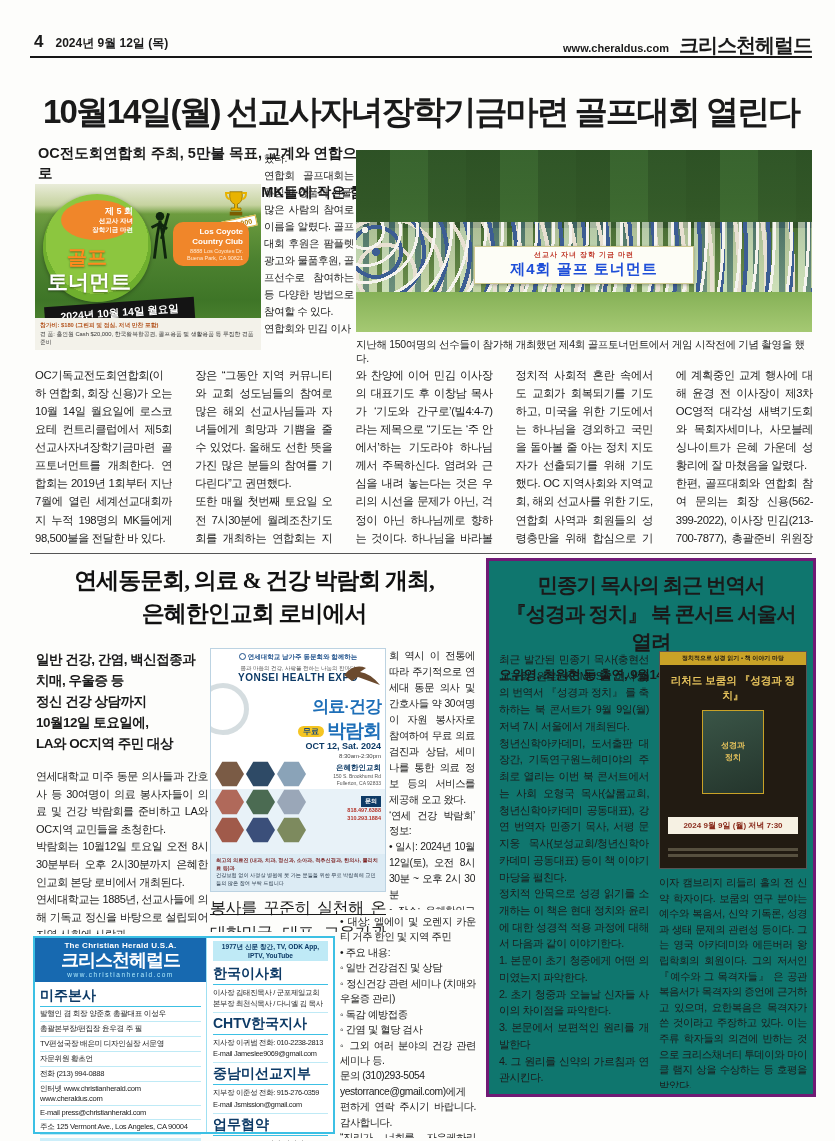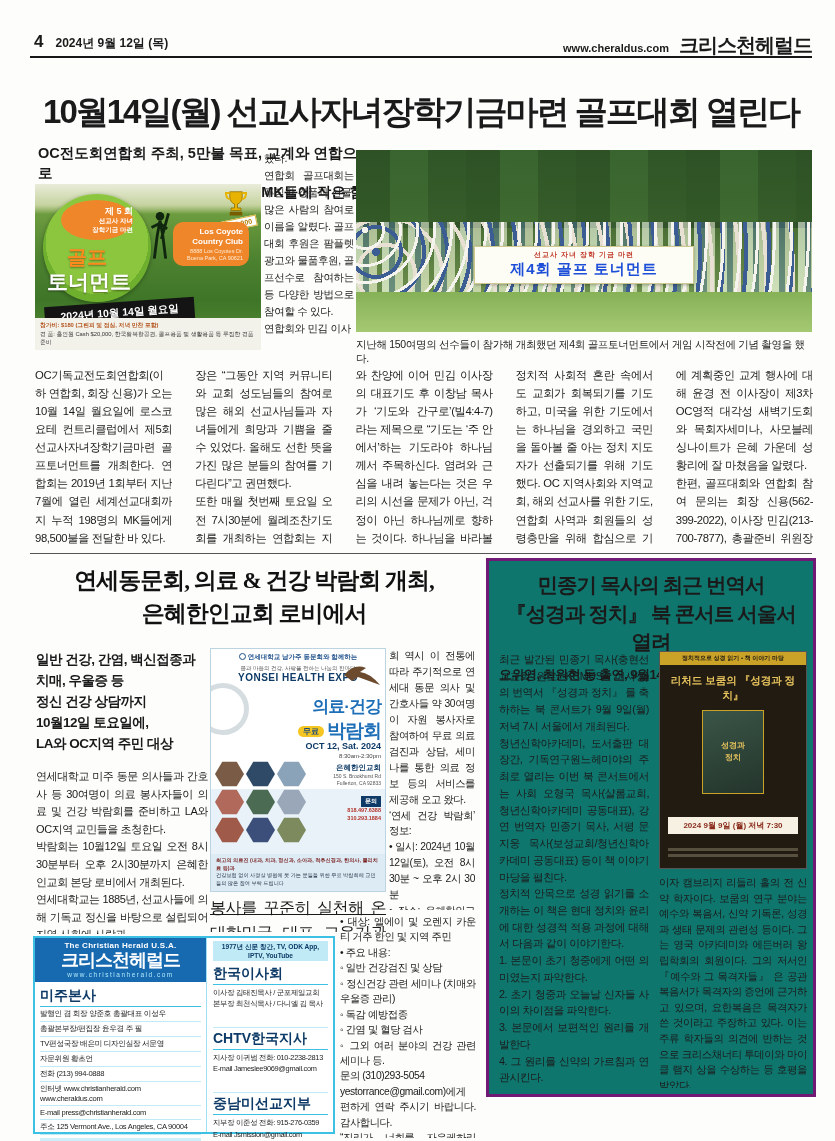--- a/index.html
+++ b/index.html
@@ -122,21 +122,21 @@
   .hl-head .lg { font-size:18px; font-weight:900; letter-spacing:-1px; line-height:1.15; }
   .hl-head .lu { font-size:6.5px; color:#aee9fb; letter-spacing:1.5px; }
   .hl-body { padding:3px 5px 0; }
   .sec-title { font-size:14px; font-weight:bold; color:#0d3a66; border-bottom:1px solid #3cc0e4; padding:2px 0 1px; }
   .hl-row { font-size:7.6px; color:#222; border-bottom:1px solid #bfeaf6; padding:2px 0; letter-spacing:-0.3px; }
   .chtv { display:flex; background:#cdeffa; margin-top:3px; padding:3px 4px; gap:5px; align-items:center; }
   .chtv .cl { color:#1769b0; font-size:8px; font-weight:900; line-height:1.2; text-align:center; }
   .chtv .ct { font-size:6.8px; color:#0d3a66; line-height:1.45; font-weight:bold; }
   .hr { flex:1; padding:0 5px 0 6px; }
   .hr-strip { background:#bfeaf6; color:#0d3a66; font-size:6.6px; font-weight:bold; text-align:center; padding:2px 1px; margin:3px 0 2px; }
-  .kr-sec .lines { font-size:7.4px; color:#222; line-height:1.5; padding:2px 0 18px; border-bottom:1px solid #bfeaf6; letter-spacing:-0.3px; }
+  .kr-sec .lines { font-size:7.4px; color:#222; line-height:1.5; padding:2px 0 3px; border-bottom:1px solid #bfeaf6; letter-spacing:-0.3px; }
 
   
   .a3 { position:absolute; left:486px; top:558px; width:330px; height:539px; border:3px solid #701a75; background:#0f766e; }
   .a3-headline { margin:10px 8px 0; text-align:center; font-family:"Liberation Serif","DejaVu Serif",serif;
      font-size:20.5px; line-height:1.4; letter-spacing:-1px; }
   .a3-subhead { margin:9px 10px 0; font-size:13px; font-weight:bold; letter-spacing:-0.5px; }
   .a3-cols { position:absolute; left:10px; top:90px; width:308px; bottom:6px; display:flex; gap:10px; }
   .a3-c1 { width:150px; overflow:hidden; font-size:10.8px; line-height:1.55; text-align:justify; letter-spacing:-0.4px; }
   .a3-right { width:148px; display:flex; flex-direction:column; gap:6px; }
   .a3-c2 { overflow:hidden; font-size:10.4px; line-height:1.5; text-align:justify; letter-spacing:-0.4px; flex:1; }

